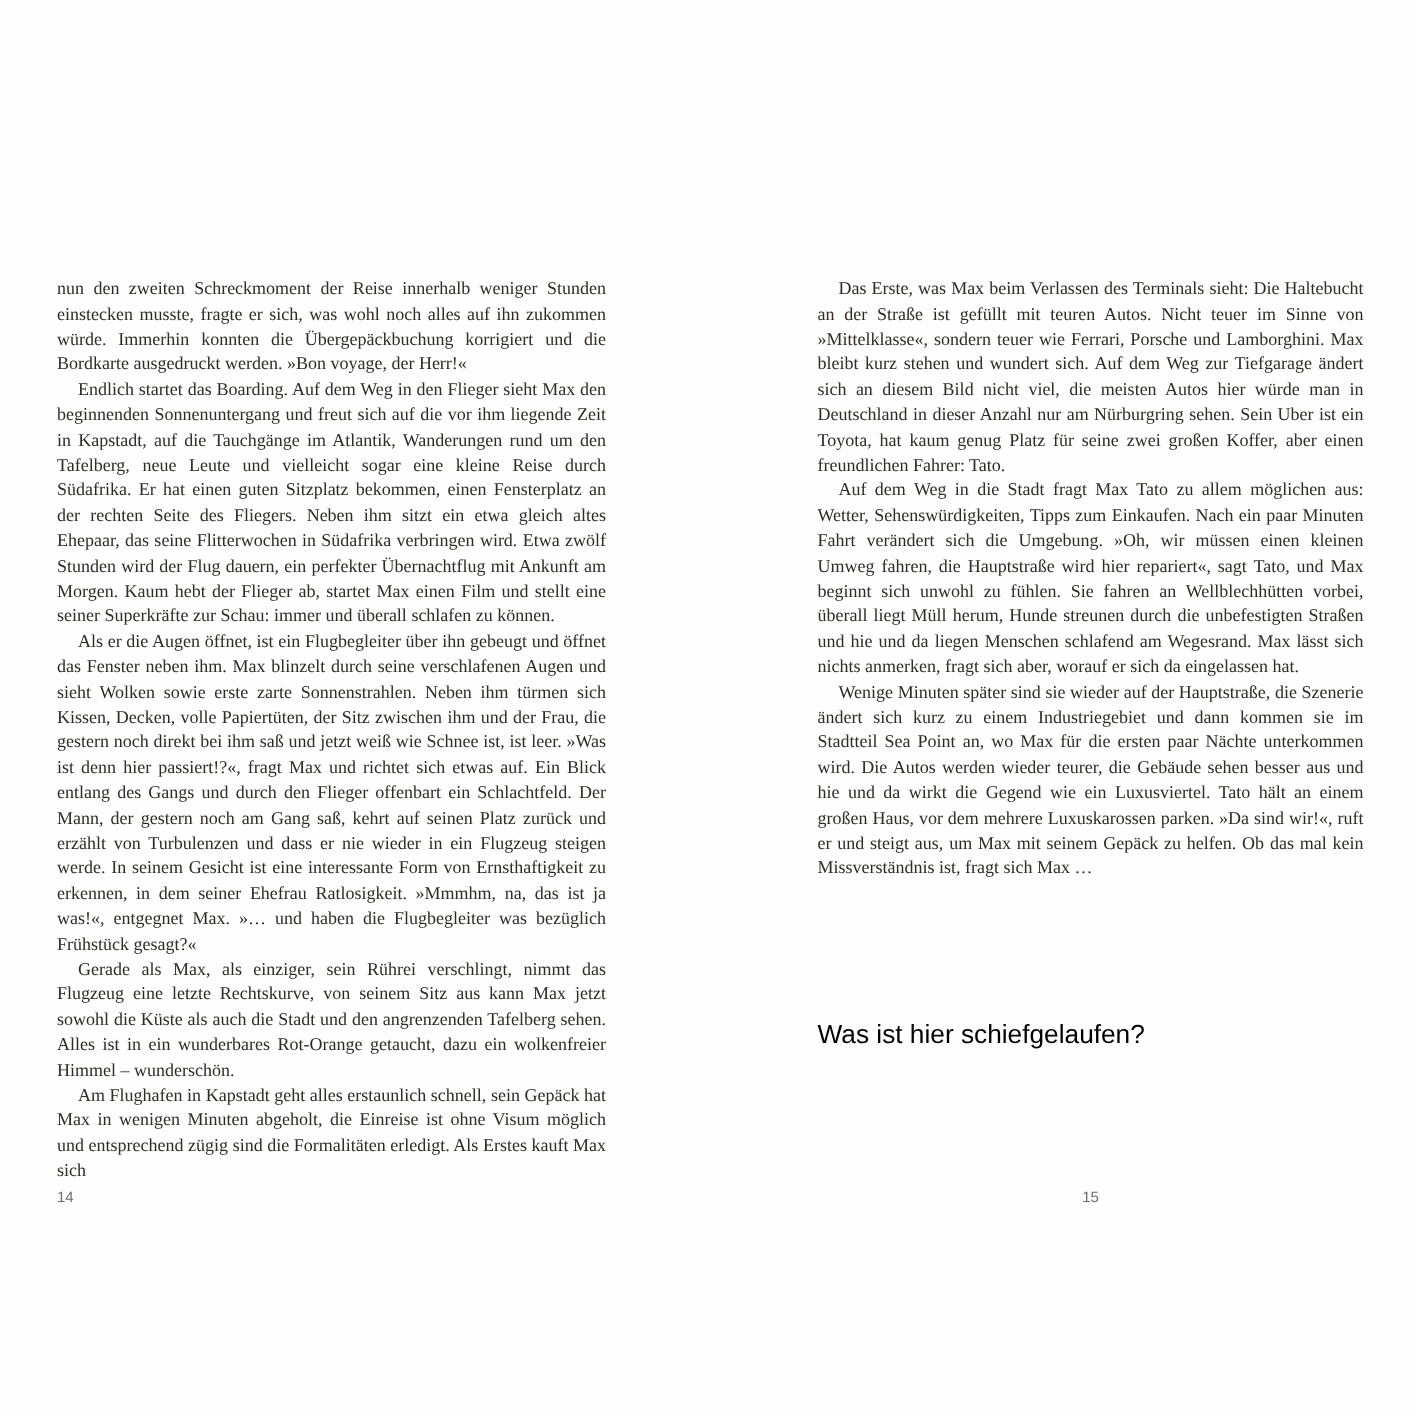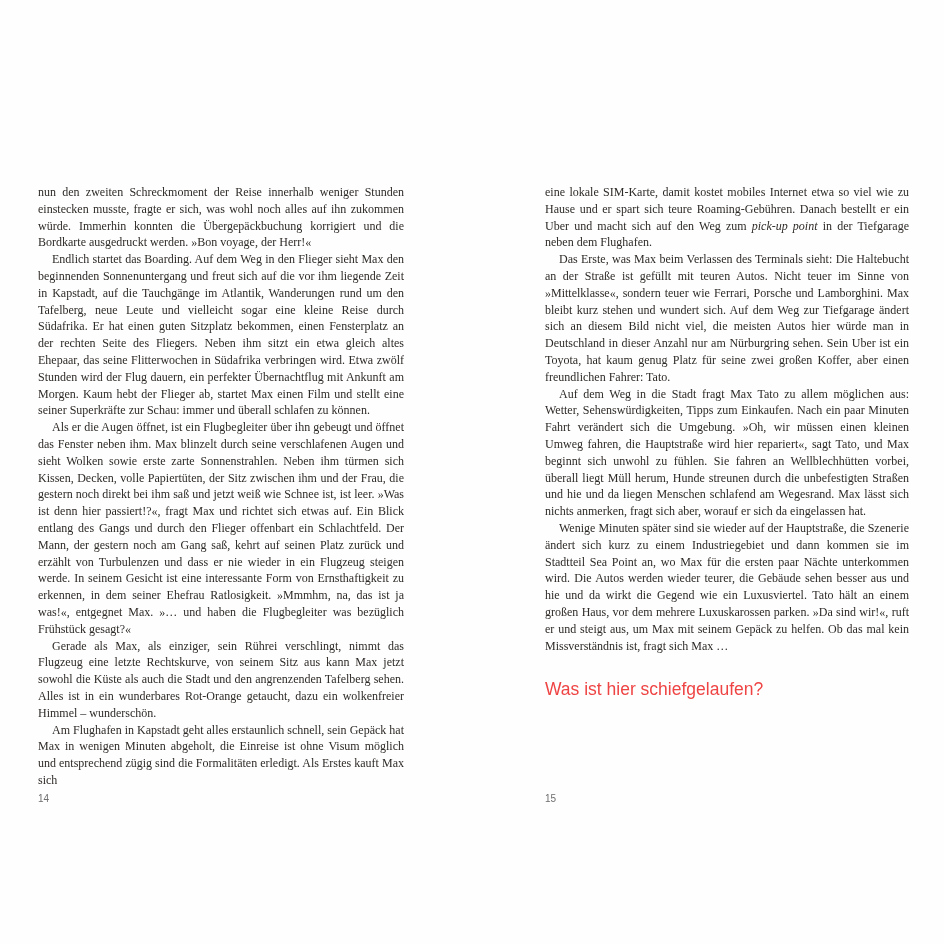--- a/index.html
+++ b/index.html
@@ -35,55 +35,54 @@
   .section-heading {
     position: absolute;
     left: 545px;
     top: 678px;
     width: 364px;
     margin: 0;
     font-family: "Liberation Sans", sans-serif;
     font-weight: 400;
     font-size: 17.5px;
     line-height: 22px;
-    color: #ef4444;
+    color: #000000;
     text-align: left;
   }
   .after-heading {
     position: absolute;
     left: 545px;
     top: 717px;
     width: 364px;
   }
   .page-number {
     position: absolute;
     top: 793px;
     font-family: "Liberation Sans", sans-serif;
     font-size: 10px;
     line-height: 12px;
     color: #6e6e6e;
   }
   .page-number.left  { left: 38px; }
-  .page-number.right { left: 545px; width: 364px; text-align: left; }
+  .page-number.right { left: 545px; width: 364px; text-align: center; }
 </style>
 </head>
 <body>
 
 <div class="spread">
 
   <div class="text-column column-left">
       <p class="para">nun den zweiten Schreckmoment der Reise innerhalb weniger Stunden einstecken musste, fragte er sich, was wohl noch alles auf ihn zukommen würde. Immerhin konnten die Übergepäckbuchung korrigiert und die Bordkarte ausgedruckt werden. »Bon voyage, der Herr!«</p>
       <p class="para indent">Endlich startet das Boarding. Auf dem Weg in den Flieger sieht Max den beginnenden Sonnenuntergang und freut sich auf die vor ihm liegende Zeit in Kapstadt, auf die Tauchgänge im Atlantik, Wanderungen rund um den Tafelberg, neue Leute und vielleicht sogar eine kleine Reise durch Südafrika. Er hat einen guten Sitzplatz bekommen, einen Fensterplatz an der rechten Seite des Fliegers. Neben ihm sitzt ein etwa gleich altes Ehepaar, das seine Flitterwochen in Südafrika verbringen wird. Etwa zwölf Stunden wird der Flug dauern, ein perfekter Übernachtflug mit Ankunft am Morgen. Kaum hebt der Flieger ab, startet Max einen Film und stellt eine seiner Superkräfte zur Schau: immer und überall schlafen zu können.</p>
       <p class="para indent">Als er die Augen öffnet, ist ein Flugbegleiter über ihn gebeugt und öffnet das Fenster neben ihm. Max blinzelt durch seine verschlafenen Augen und sieht Wolken sowie erste zarte Sonnenstrahlen. Neben ihm türmen sich Kissen, Decken, volle Papiertüten, der Sitz zwischen ihm und der Frau, die gestern noch direkt bei ihm saß und jetzt weiß wie Schnee ist, ist leer. »Was ist denn hier passiert!?«, fragt Max und richtet sich etwas auf. Ein Blick entlang des Gangs und durch den Flieger offenbart ein Schlachtfeld. Der Mann, der gestern noch am Gang saß, kehrt auf seinen Platz zurück und erzählt von Turbulenzen und dass er nie wieder in ein Flugzeug steigen werde. In seinem Gesicht ist eine interessante Form von Ernsthaftigkeit zu erkennen, in dem seiner Ehefrau Ratlosigkeit. »Mmmhm, na, das ist ja was!«, entgegnet Max. »… und haben die Flugbegleiter was bezüglich Frühstück gesagt?«</p>
       <p class="para indent">Gerade als Max, als einziger, sein Rührei verschlingt, nimmt das Flugzeug eine letzte Rechtskurve, von seinem Sitz aus kann Max jetzt sowohl die Küste als auch die Stadt und den angrenzenden Tafelberg sehen. Alles ist in ein wunderbares Rot-Orange getaucht, dazu ein wolkenfreier Himmel – wunderschön.</p>
       <p class="para indent">Am Flughafen in Kapstadt geht alles erstaunlich schnell, sein Gepäck hat Max in wenigen Minuten abgeholt, die Einreise ist ohne Visum möglich und entsprechend zügig sind die Formalitäten erledigt. Als Erstes kauft Max sich</p>
     </div>
 
   <div class="text-column column-right">
-      <p class="para">eine lokale SIM-Karte, damit kostet mobiles Internet etwa so viel wie zu Hause und er spart sich teure Roaming-Gebühren. Danach bestellt er ein Uber und macht sich auf den Weg zum <i>pick-up point</i> in der Tiefgarage neben dem Flughafen.</p>
       <p class="para indent">Das Erste, was Max beim Verlassen des Terminals sieht: Die Haltebucht an der Straße ist gefüllt mit teuren Autos. Nicht teuer im Sinne von »Mittelklasse«, sondern teuer wie Ferrari, Porsche und Lamborghini. Max bleibt kurz stehen und wundert sich. Auf dem Weg zur Tiefgarage ändert sich an diesem Bild nicht viel, die meisten Autos hier würde man in Deutschland in dieser Anzahl nur am Nürburgring sehen. Sein Uber ist ein Toyota, hat kaum genug Platz für seine zwei großen Koffer, aber einen freundlichen Fahrer: Tato.</p>
       <p class="para indent">Auf dem Weg in die Stadt fragt Max Tato zu allem möglichen aus: Wetter, Sehenswürdigkeiten, Tipps zum Einkaufen. Nach ein paar Minuten Fahrt verändert sich die Umgebung. »Oh, wir müssen einen kleinen Umweg fahren, die Hauptstraße wird hier repariert«, sagt Tato, und Max beginnt sich unwohl zu fühlen. Sie fahren an Wellblechhütten vorbei, überall liegt Müll herum, Hunde streunen durch die unbefestigten Straßen und hie und da liegen Menschen schlafend am Wegesrand. Max lässt sich nichts anmerken, fragt sich aber, worauf er sich da eingelassen hat.</p>
       <p class="para indent">Wenige Minuten später sind sie wieder auf der Hauptstraße, die Szenerie ändert sich kurz zu einem Industriegebiet und dann kommen sie im Stadtteil Sea Point an, wo Max für die ersten paar Nächte unterkommen wird. Die Autos werden wieder teurer, die Gebäude sehen besser aus und hie und da wirkt die Gegend wie ein Luxusviertel. Tato hält an einem großen Haus, vor dem mehrere Luxuskarossen parken. »Da sind wir!«, ruft er und steigt aus, um Max mit seinem Gepäck zu helfen. Ob das mal kein Missverständnis ist, fragt sich Max …</p>
     </div>
 
   <h2 class="section-heading">Was ist hier schiefgelaufen?</h2>
 
 
   <div class="page-number left">14</div>
 

